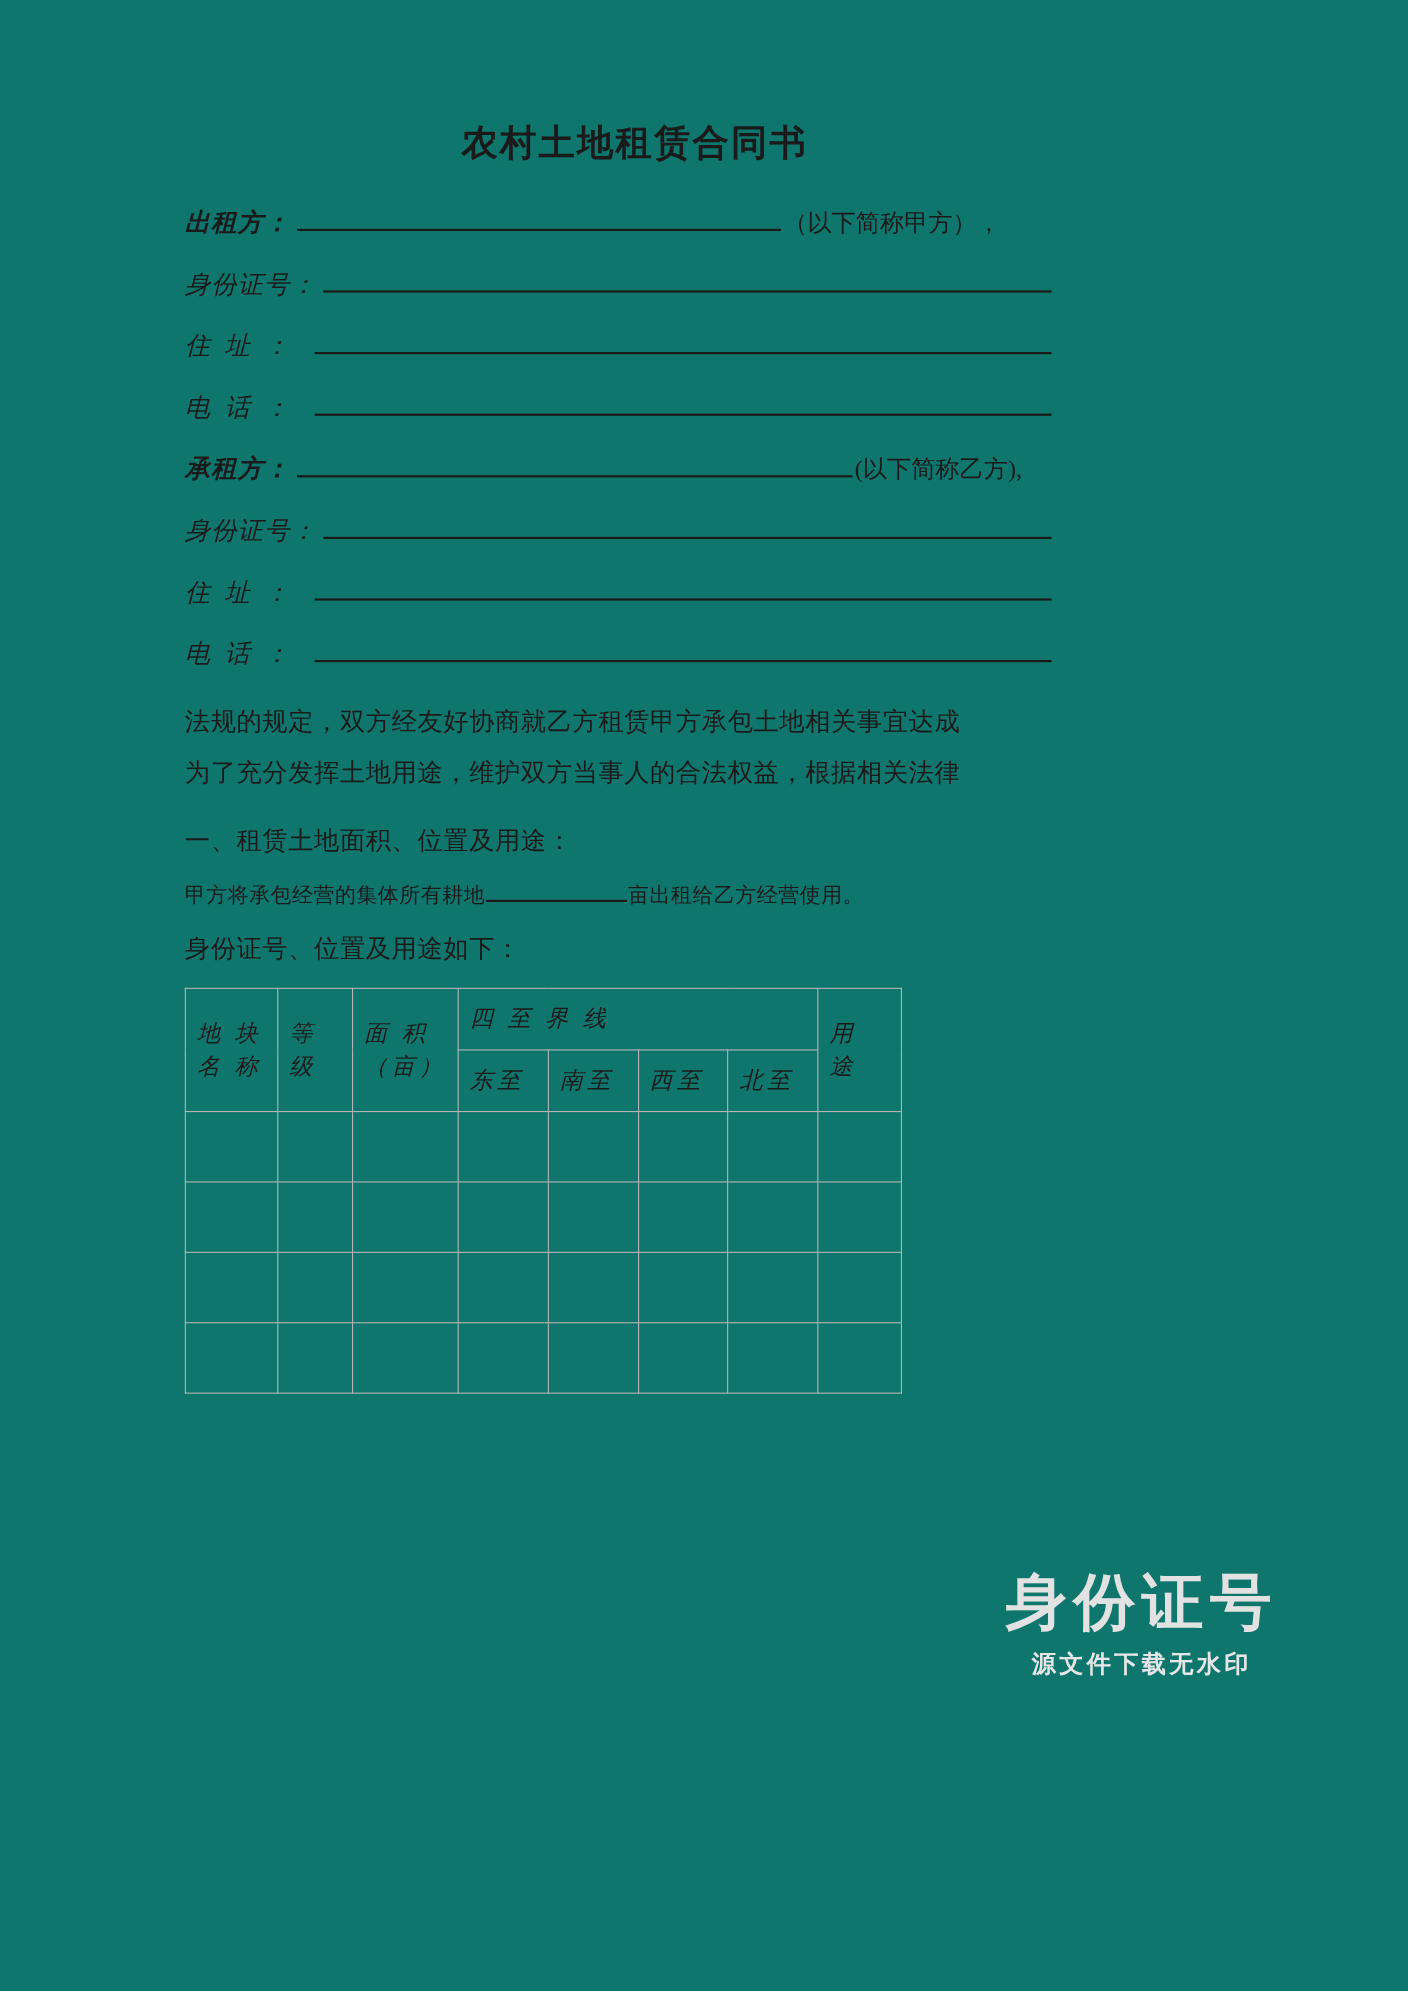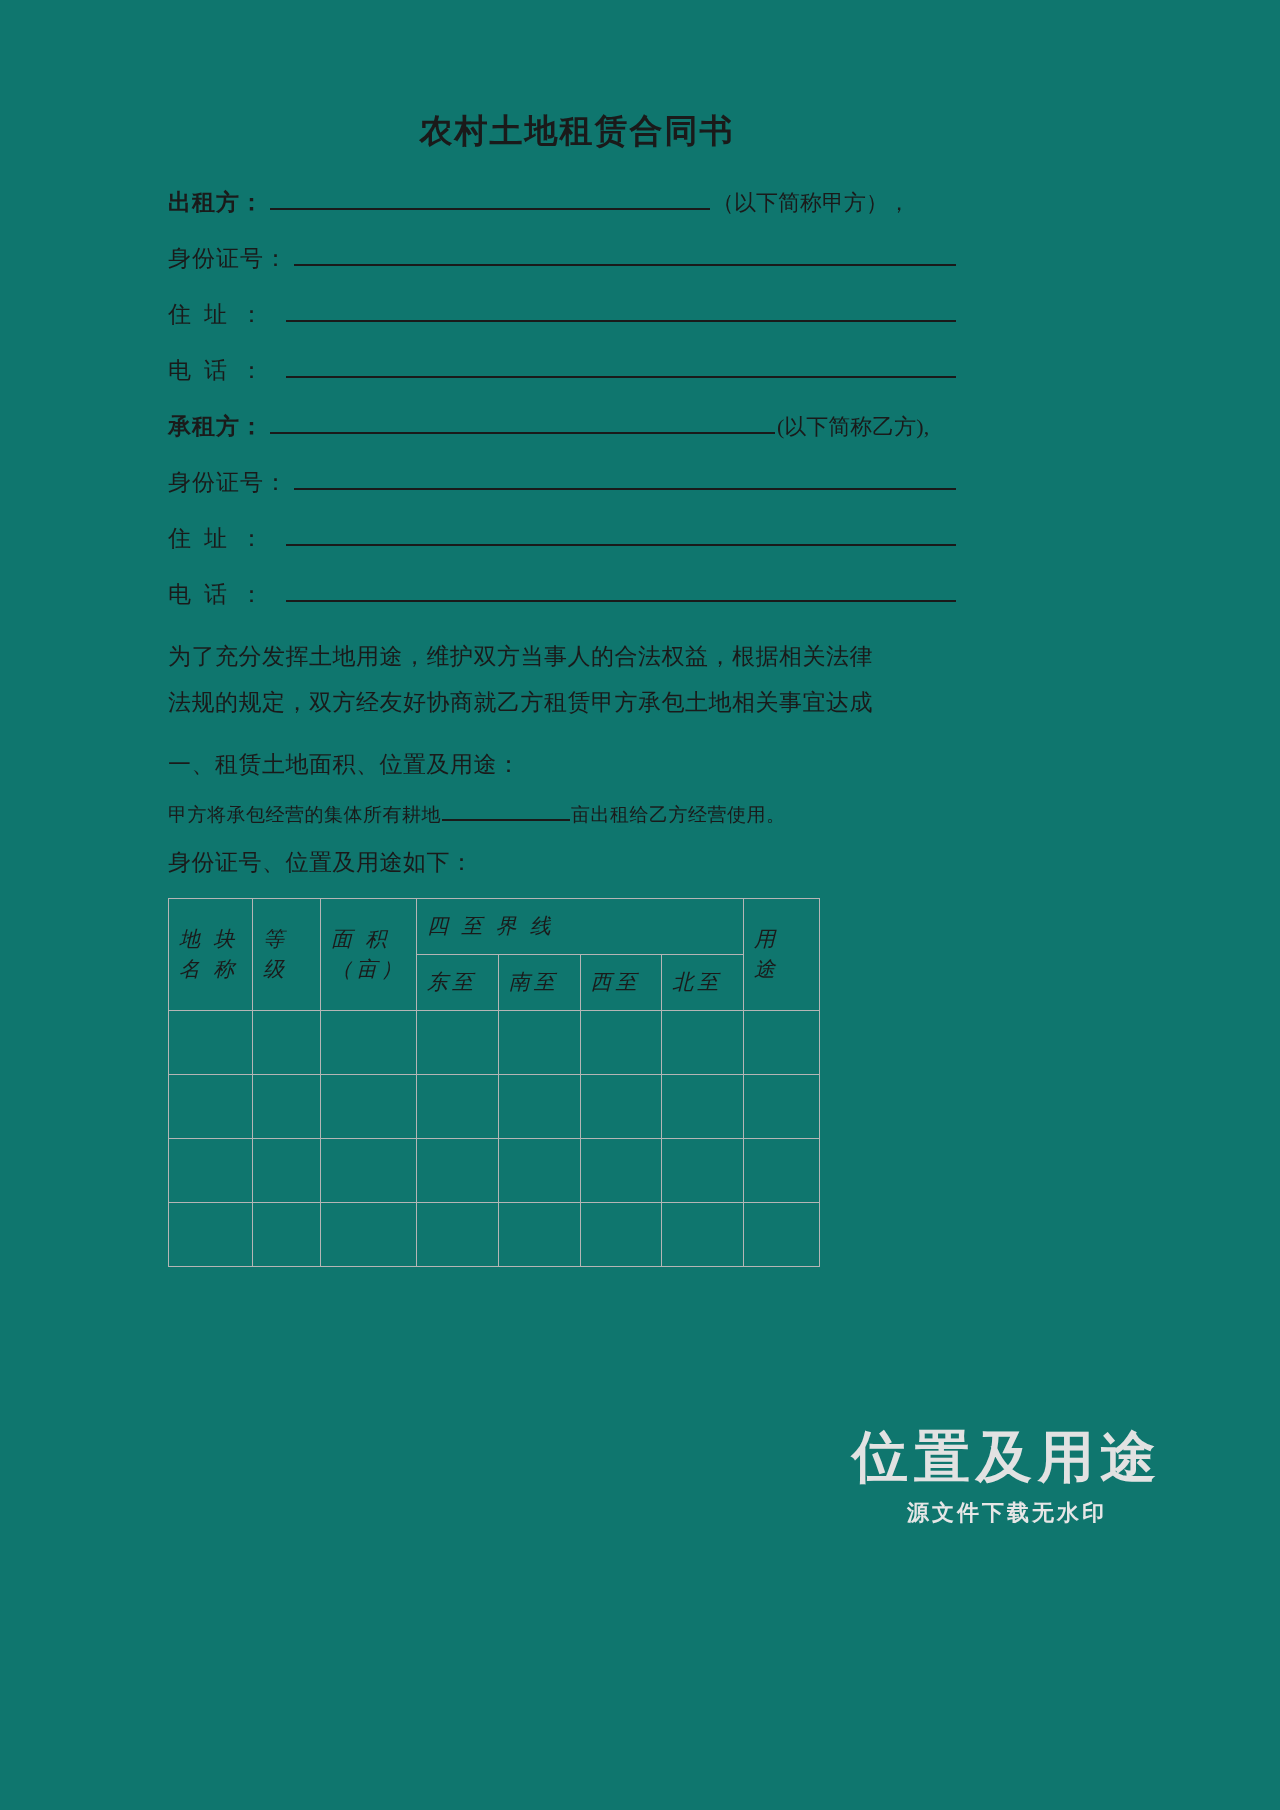--- a/index.html
+++ b/index.html
@@ -47,20 +47,21 @@
     display: flex;
     align-items: baseline;
     margin-bottom: 24px;
     font-size: 23px;
     line-height: 1.35;
     white-space: nowrap;
   }
   .field-label {
     flex: 0 0 auto;
     letter-spacing: 1px;
+    font-style: italic;
   }
   .field-label.bold {
     font-weight: 700;
   }
   .field-label.spaced {
     display: inline-block;
     width: 112px;
   }
   .field-label.spaced .lbl-inner {
     display: flex;
@@ -257,22 +258,22 @@
         <span class="lbl-inner">
           <span>电</span>
           <span>话</span>
           <span>：</span>
         </span>
       </span>
       <span class="blank-line"></span>
     </div>
 
     <div class="body-para">
+      <p>法规的规定，双方经友好协商就乙方租赁甲方承包土地相关事宜达成</p>
       <p>为了充分发挥土地用途，维护双方当事人的合法权益，根据相关法律</p>
-      <p>法规的规定，双方经友好协商就乙方租赁甲方承包土地相关事宜达成</p>
     </div>
 
     <div class="section-heading">一、租赁土地面积、位置及用途：</div>
 
     <div class="inline-line-row">
       <span>甲方将承包经营的集体所有耕地</span>
       <span class="inline-blank"></span>
       <span>亩出租给乙方经营使用。</span>
     </div>
 
@@ -346,16 +347,16 @@
           <td class="body-cell"></td>
           <td class="body-cell"></td>
           <td class="body-cell"></td>
         </tr>
       </tbody>
     </table>
 
   </div>
 
   <div class="watermark">
-    <div class="wm-main">位置及用途</div>
+    <div class="wm-main">身份证号</div>
     <div class="wm-sub">源文件下载无水印</div>
   </div>
 </div>
 
 </body></html>

